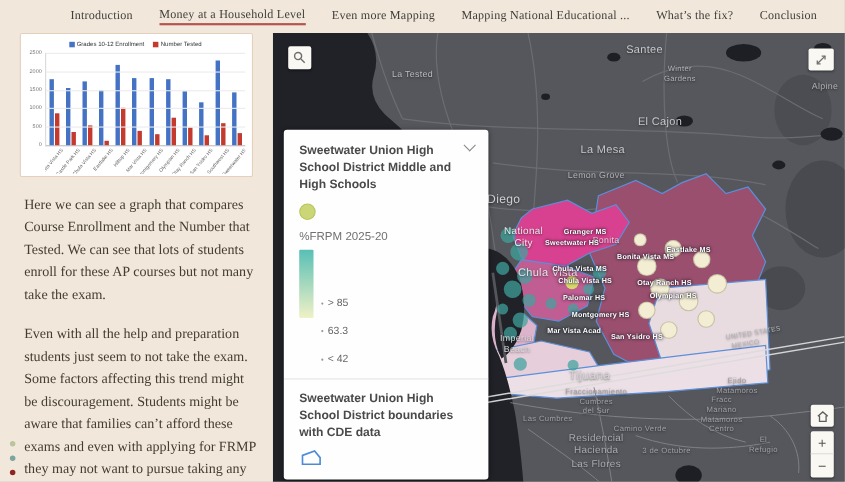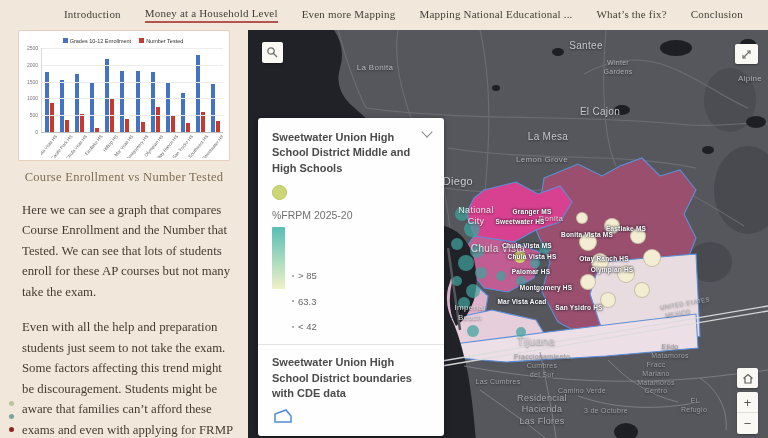--- a/index.html
+++ b/index.html
@@ -187,21 +187,20 @@
             <span>San Ysidro HS</span>
           </div>
           <div class="x-cell">
             <span>Southwest HS</span>
           </div>
           <div class="x-cell">
             <span>Sweetwater HS</span>
           </div>
         </div>
     </figure>
-    <div class="chart-caption">Course Enrollment vs Number Tested</div>
     <p>Here we can see a graph that compares Course Enrollment and the Number that Tested. We can see that lots of students enroll for these AP courses but not many take the exam.</p>
     <p>Even with all the help and preparation students just seem to not take the exam. Some factors affecting this trend might be discouragement. Students might be aware that families can’t afford these exams and even with applying for FRMP they may not want to pursue taking any AP courses/exams.</p>
     <div class="nav-dots">
       <i style="background: rgb(188, 196, 158);"></i>
       <i style="background: rgb(122, 166, 160);"></i>
       <i style="background: rgb(143, 36, 32);"></i>
     </div>
   </aside>
 
   <div class="map">
@@ -285,21 +284,21 @@
         <div class="mdot teal" style="left: 209px; top: 251px; width: 10px; height: 10px; background: rgba(63, 163, 156, 0.72);"></div>
         <div class="mdot teal" style="left: 225px; top: 261px; width: 14px; height: 14px; background: rgba(63, 163, 156, 0.72);"></div>
         <div class="mdot teal" style="left: 216px; top: 273px; width: 12px; height: 12px; background: rgba(63, 163, 156, 0.72);"></div>
         <div class="mdot teal" style="left: 253px; top: 246px; width: 10px; height: 10px; background: rgba(63, 163, 156, 0.72);"></div>
         <div class="mdot teal" style="left: 273px; top: 251px; width: 10px; height: 10px; background: rgba(63, 163, 156, 0.72);"></div>
         <div class="mdot teal" style="left: 287px; top: 233px; width: 10px; height: 10px; background: rgba(63, 163, 156, 0.72);"></div>
         <div class="mdot teal" style="left: 297px; top: 218px; width: 12px; height: 12px; background: rgba(63, 163, 156, 0.72);"></div>
         <div class="mdot teal" style="left: 225px; top: 301px; width: 12px; height: 12px; background: rgba(63, 163, 156, 0.72);"></div>
         <div class="mdot teal" style="left: 273px; top: 302px; width: 10px; height: 10px; background: rgba(63, 163, 156, 0.72);"></div>
         <div class="mdot yellowgreen" style="left: 272px; top: 227px; width: 12px; height: 12px; background: rgb(214, 218, 107);"></div>
-        <div class="plabel" style="left: 127px; top: 38px; font-size: 8px; color: rgb(185, 187, 191);">La Bonita</div>
+        <div class="plabel" style="left: 127px; top: 38px; font-size: 8px; color: rgb(185, 187, 191);">La Tested</div>
         <div class="plabel" style="left: 338px; top: 16px; font-size: 10px; color: rgb(198, 200, 204);">Santee</div>
         <div class="plabel" style="left: 370px; top: 38px; font-size: 7px; color: rgb(176, 178, 182);">Winter
 Gardens</div>
         <div class="plabel" style="left: 502px; top: 49px; font-size: 8px; color: rgb(176, 178, 182);">Alpine</div>
         <div class="plabel" style="left: 352px; top: 82px; font-size: 10px; color: rgb(198, 200, 204);">El Cajon</div>
         <div class="plabel" style="left: 300px; top: 107px; font-size: 10px; color: rgb(198, 200, 204);">La Mesa</div>
         <div class="plabel" style="left: 294px; top: 130px; font-size: 8px; color: rgb(176, 178, 182);">Lemon Grove</div>
         <div class="plabel" style="left: 198px; top: 152px; font-size: 11px; color: rgb(207, 209, 213);">San Diego</div>
         <div class="plabel" style="left: 228px; top: 186px; font-size: 9px; color: rgb(232, 233, 236);">National
 City</div>

